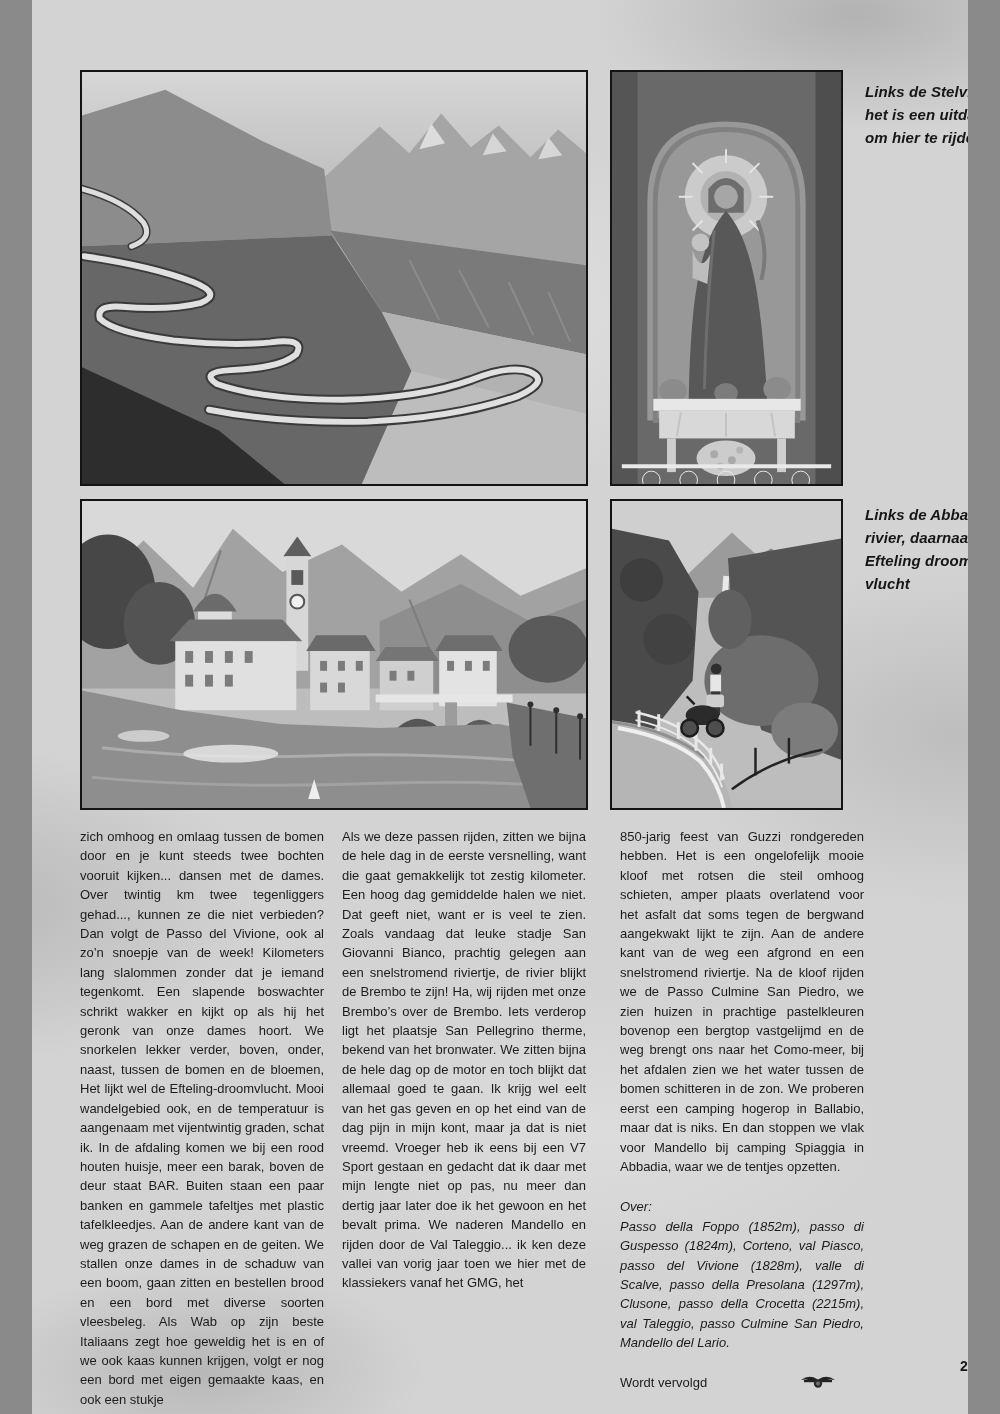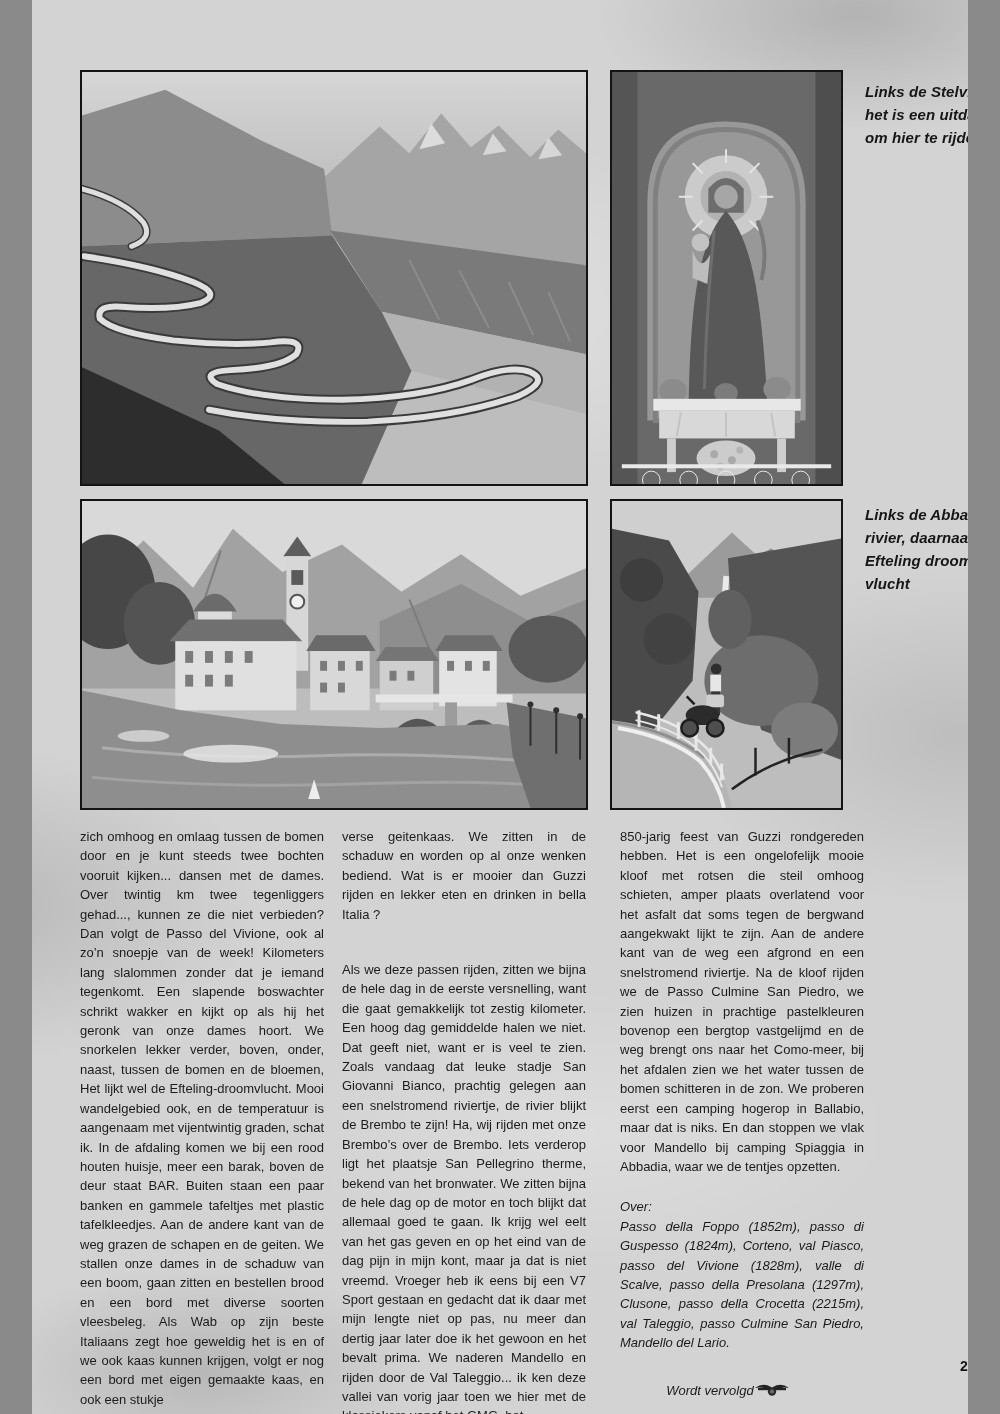--- a/index.html
+++ b/index.html
@@ -43,23 +43,22 @@
     font-size:13px;
     line-height:19.4px;
     text-align:justify;
     color:#1c1c1c;
   }
   .col p + p { margin-top:36px; }
   .route-block { margin-top:21px; font-style:italic; }
   .route-heading { display:block; }
   .route-body { text-align:justify; }
   .footer-row {
-    margin-top:28px;
-    display:flex; align-items:center; justify-content:center;
-    font-style:italic;
+    margin-top:20px;
+    display:flex; align-items:center; justify-content:space-between;
   }
   .eagle { width:36px; height:16px; margin-right:28px; }
   .page-number {
     position:absolute; left:928px; top:1358px;
     font-weight:bold; font-size:14px; color:#161616;
   }
 </style>
 </head>
 <body>
 
@@ -287,21 +286,20 @@
     </svg>
   </div>
 
   <div class="caption" style="left:833px; top:503px; width:152px;">Links de Abbadia rivier, daarnaast de Efteling droom- vlucht</div>
 
   <div class="col" style="left:48px;">
     <p>zich omhoog en omlaag tussen de bomen door en je kunt steeds twee bochten vooruit kijken... dansen met de dames. Over twintig km twee tegenliggers gehad..., kunnen ze die niet verbieden? Dan volgt de Passo del Vivione, ook al zo’n snoepje van de week! Kilometers lang slalommen zonder dat je iemand tegenkomt. Een slapende boswachter schrikt wakker en kijkt op als hij het geronk van onze dames hoort. We snorkelen lekker verder, boven, onder, naast, tussen de bomen en de bloemen, Het lijkt wel de Efteling-droomvlucht. Mooi wandelgebied ook, en de temperatuur is aangenaam met vijentwintig graden, schat ik. In de afdaling komen we bij een rood houten huisje, meer een barak, boven de deur staat BAR. Buiten staan een paar banken en gammele tafeltjes met plastic tafelkleedjes. Aan de andere kant van de weg grazen de schapen en de geiten. We stallen onze dames in de schaduw van een boom, gaan zitten en bestellen brood en een bord met diverse soorten vleesbeleg. Als Wab op zijn beste Italiaans zegt hoe geweldig het is en of we ook kaas kunnen krijgen, volgt er nog een bord met eigen gemaakte kaas, en ook een stukje</p>
   </div>
 
   <div class="col" style="left:310px;">
-    <p>verse geitenkaas. We zitten in de schaduw en worden op al onze wenken bediend. Wat is er mooier dan Guzzi rijden en lekker eten en drinken in bella Italia ?</p>
     <p>Als we deze passen rijden, zitten we bijna de hele dag in de eerste versnelling, want die gaat gemakkelijk tot zestig kilometer. Een hoog dag gemiddelde halen we niet. Dat geeft niet, want er is veel te zien. Zoals vandaag dat leuke stadje San Giovanni Bianco, prachtig gelegen aan een snelstromend riviertje, de rivier blijkt de Brembo te zijn! Ha, wij rijden met onze Brembo’s over de Brembo. Iets verderop ligt het plaatsje San Pellegrino therme, bekend van het bronwater. We zitten bijna de hele dag op de motor en toch blijkt dat allemaal goed te gaan. Ik krijg wel eelt van het gas geven en op het eind van de dag pijn in mijn kont, maar ja dat is niet vreemd. Vroeger heb ik eens bij een V7 Sport gestaan en gedacht dat ik daar met mijn lengte niet op pas, nu meer dan dertig jaar later doe ik het gewoon en het bevalt prima. We naderen Mandello en rijden door de Val Taleggio... ik ken deze vallei van vorig jaar toen we hier met de klassiekers vanaf het GMG, het</p>
   </div>
 
   <div class="col" style="left:588px;">
     <p>850-jarig feest van Guzzi rondgereden hebben. Het is een ongelofelijk mooie kloof met rotsen die steil omhoog schieten, amper plaats overlatend voor het asfalt dat soms tegen de bergwand aangekwakt lijkt te zijn. Aan de andere kant van de weg een afgrond en een snelstromend riviertje. Na de kloof rijden we de Passo Culmine San Piedro, we zien huizen in prachtige pastelkleuren bovenop een bergtop vastgelijmd en de weg brengt ons naar het Como-meer, bij het afdalen zien we het water tussen de bomen schitteren in de zon. We proberen eerst een camping hogerop in Ballabio, maar dat is niks. En dan stoppen we vlak voor Mandello bij camping Spiaggia in Abbadia, waar we de tentjes opzetten.</p>
     <div class="route-block">
       <span class="route-heading">Over:</span>
       <span class="route-body">Passo della Foppo (1852m), passo di Guspesso (1824m), Corteno, val Piasco, passo del Vivione (1828m), valle di Scalve, passo della Presolana (1297m), Clusone, passo della Crocetta (2215m), val Taleggio, passo Culmine San Piedro, Mandello del Lario.</span>
     </div>
     <div class="footer-row">

